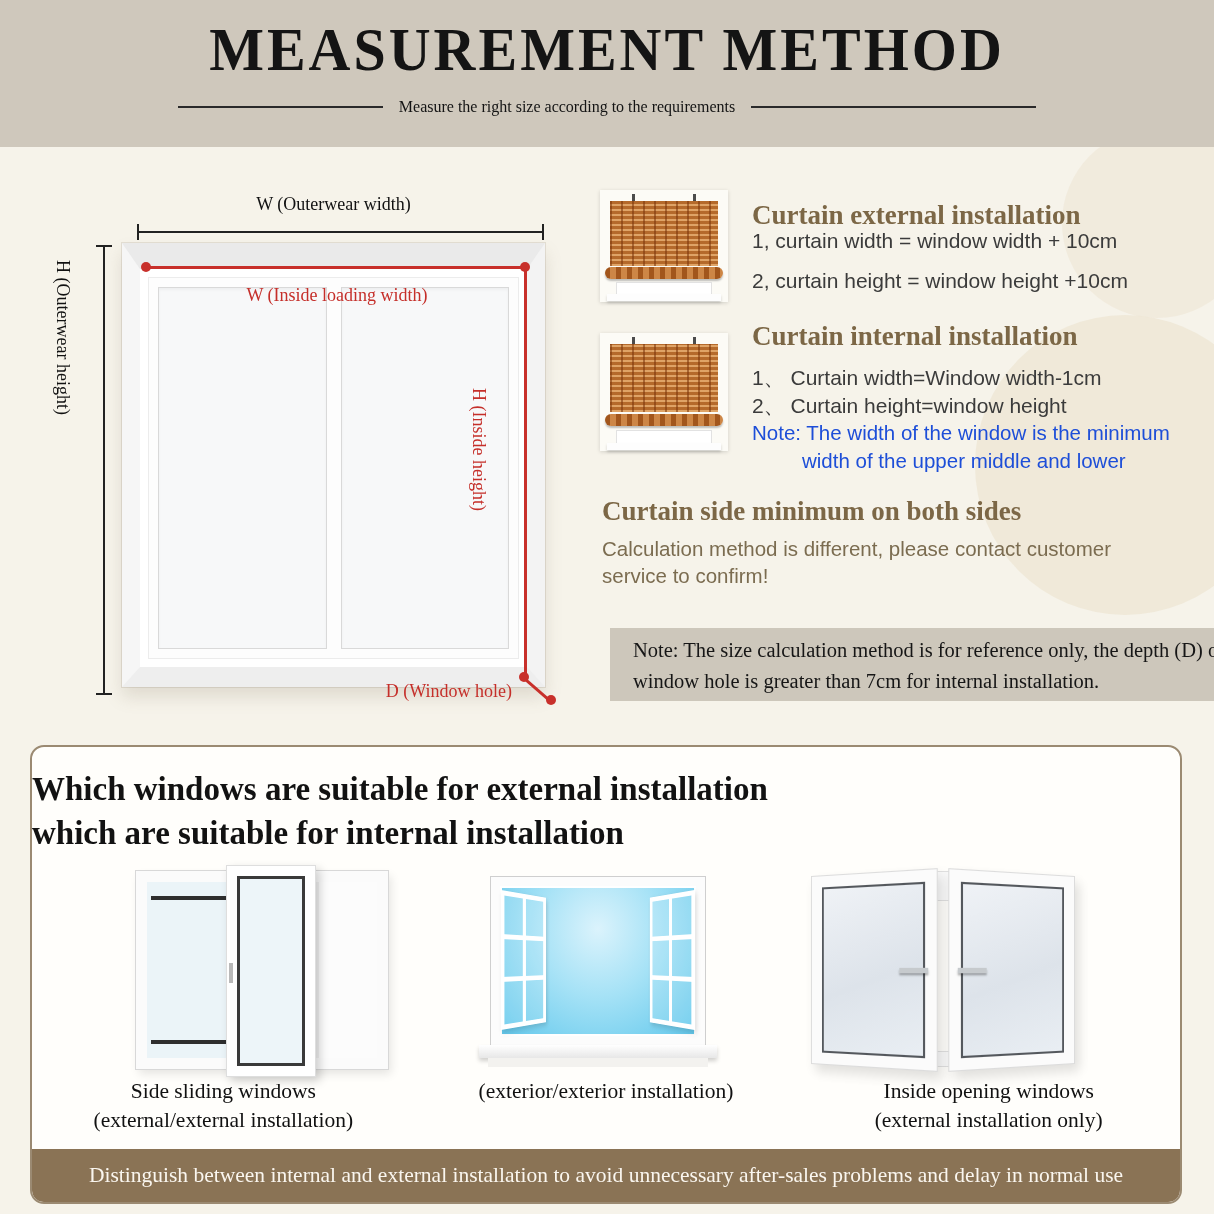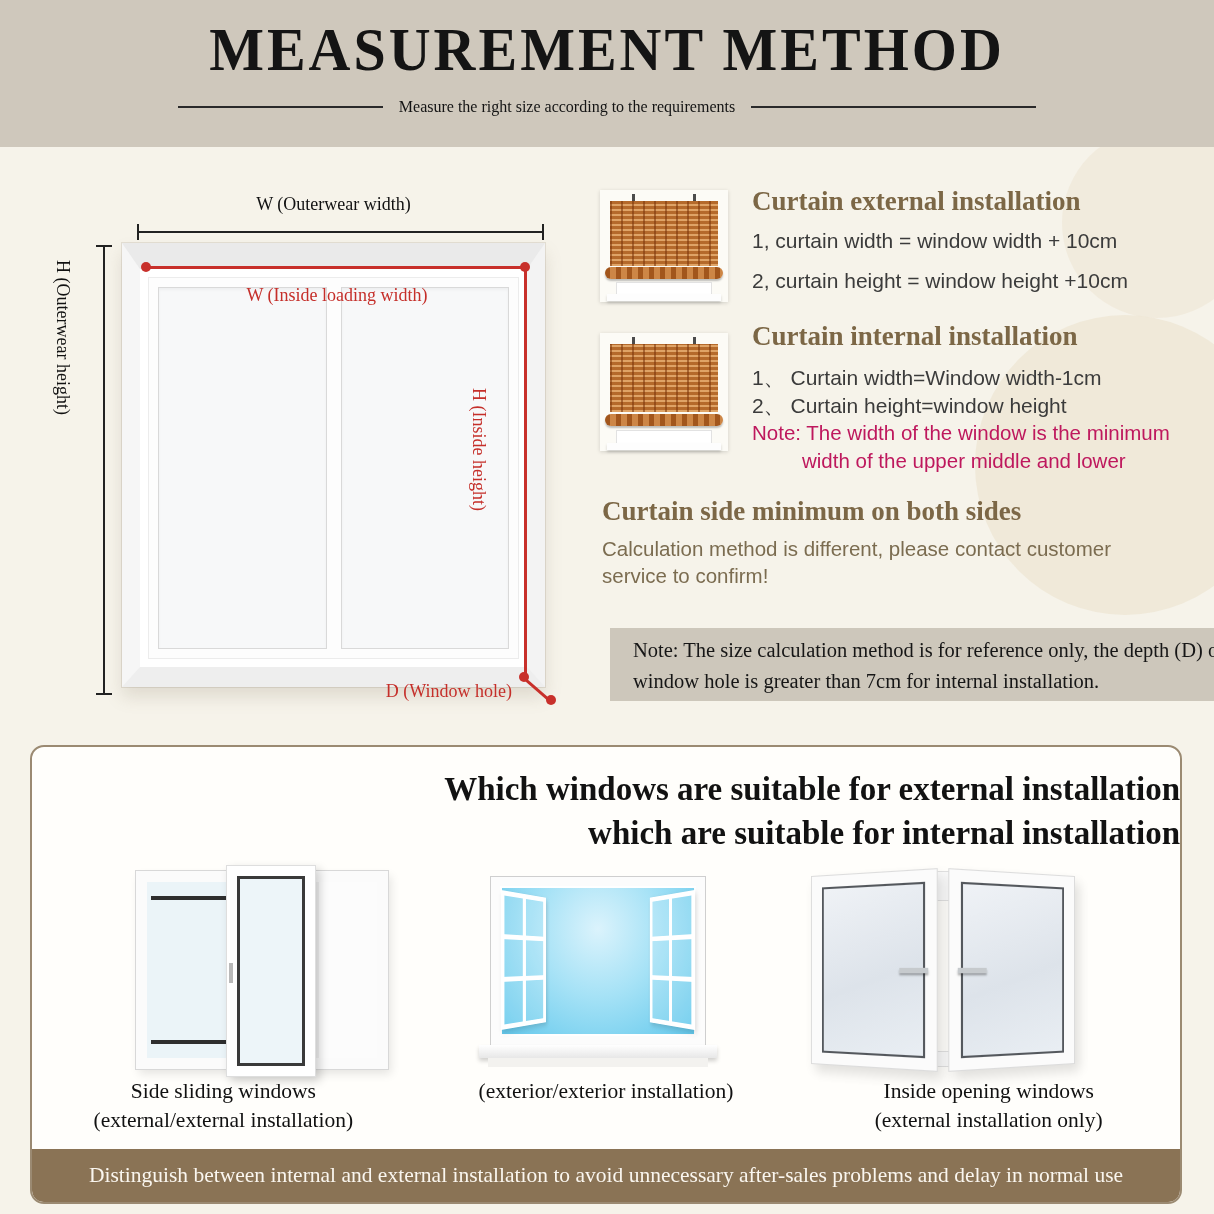--- a/index.html
+++ b/index.html
@@ -34,21 +34,21 @@
             box-shadow:0 10px 16px rgba(120,110,90,.18), 0 0 0 1px #e3ded3;}
   .wininner{position:absolute;inset:8px;background:#fdfdfd;border:1px solid #ececec;display:flex;gap:14px;padding:9px;box-sizing:border-box;}
   .pane{flex:1;background:#f7f8f9;border:1px solid #d9d9d9;box-shadow:inset 0 2px 3px rgba(0,0,0,.04);}
 
   .redline{position:absolute;background:#c8302b;z-index:2;}
   .reddot{position:absolute;width:10px;height:10px;border-radius:50%;background:#c8302b;z-index:3;}
 
   
   .h2{position:absolute;font-size:27px;font-weight:bold;color:#7c6746;white-space:nowrap;z-index:1;}
   .bodyline{position:absolute;font-family:"Liberation Sans",sans-serif;font-size:21px;color:#3b3b3b;white-space:nowrap;z-index:1;}
-  .brownline{position:absolute;font-family:"Liberation Sans",sans-serif;font-size:20.5px;color:#be185d;white-space:nowrap;z-index:1;}
+  .brownline{position:absolute;font-family:"Liberation Sans",sans-serif;font-size:20.5px;color:#1d4ed8;white-space:nowrap;z-index:1;}
 
   .thumb{position:absolute;width:128px;background:#fcfbf6;box-shadow:0 1px 4px rgba(0,0,0,.15);z-index:1;}
   .t1{left:600px;top:190px;height:112px;}
   .t2{left:600px;top:333px;height:118px;}
   .hook{position:absolute;top:4px;width:3px;height:9px;background:#4c4c4c;}
   .hk1{left:32px;} .hk2{right:32px;}
   .weave{position:absolute;left:10px;right:10px;top:11px;height:58%;
          background-color:#c57a37;
          background-image:repeating-linear-gradient(90deg, rgba(122,52,10,.55) 0 2px, rgba(255,255,255,0) 2px 11px),
                           repeating-linear-gradient(0deg, rgba(255,214,160,.45) 0 2px, rgba(150,75,20,.35) 2px 5px);}
@@ -57,21 +57,21 @@
   .sillA{position:absolute;left:16px;right:16px;top:82%;height:12px;background:#ffffff;border:1px solid #e2e2e2;}
   .sillB{position:absolute;left:7px;right:7px;top:93%;height:7px;background:#fdfdfd;box-shadow:0 2px 3px rgba(0,0,0,.18);}
 
   .notebox{position:absolute;left:610px;top:628px;width:604px;height:73px;background:#cdc7bb;z-index:1;}
   .noteline{font-size:20.5px;color:#161616;line-height:31px;padding-left:23px;white-space:nowrap;}
   .noteline:first-child{padding-top:7px;}
 
   
   .card{position:absolute;left:30px;top:745px;width:1152px;height:459px;background:#fffefb;
         border:2px solid #9b8a72;border-radius:14px;box-sizing:border-box;overflow:hidden;z-index:2;}
-  .bh{position:absolute;left:0;width:100%;text-align:right;font-size:33px;font-weight:bold;color:#121212;}
+  .bh{position:absolute;left:0;width:100%;text-align:left;font-size:33px;font-weight:bold;color:#121212;}
   .bh1{top:24px;} .bh2{top:68px;}
   .winrow{position:absolute;left:0;top:116px;width:100%;height:212px;display:flex;justify-content:space-evenly;align-items:flex-end;}
   .caprow{position:absolute;left:0;top:330px;width:100%;display:flex;justify-content:space-between;}
   .capcell{flex:1;text-align:center;font-size:21.5px;color:#111;line-height:29px;}
   .footerbar{position:absolute;left:0;bottom:0;width:100%;height:53px;background:#8a7355;
              display:flex;align-items:center;justify-content:center;
              color:#faf6ef;font-size:21.5px;border-radius:0 0 11px 11px;}
 
   
   .winA{position:relative;width:252px;height:198px;margin-bottom:6px;}
@@ -167,21 +167,21 @@
   <div class="mlabel red" style="left:330px;top:681px;width:182px;text-align:right;">D  (Window hole)</div>
 
   <div class="thumb t1">
     <i class="hook hk1"></i>
     <i class="hook hk2"></i>
     <div class="weave"></div>
     <div class="roll"></div>
     <div class="sillA"></div>
     <div class="sillB"></div>
   </div>
-  <div class="h2" style="left:752px;top:186px;text-align:center;">Curtain external installation</div>
+  <div class="h2" style="left:752px;top:200px;text-align:center;">Curtain external installation</div>
   <div class="bodyline" style="left:752px;top:229px;">1, curtain width = window width + 10cm</div>
   <div class="bodyline" style="left:752px;top:269px;">2, curtain height = window height +10cm</div>
 
   <div class="thumb t2">
     <i class="hook hk1"></i>
     <i class="hook hk2"></i>
     <div class="weave"></div>
     <div class="roll"></div>
     <div class="sillA"></div>
     <div class="sillB"></div>

